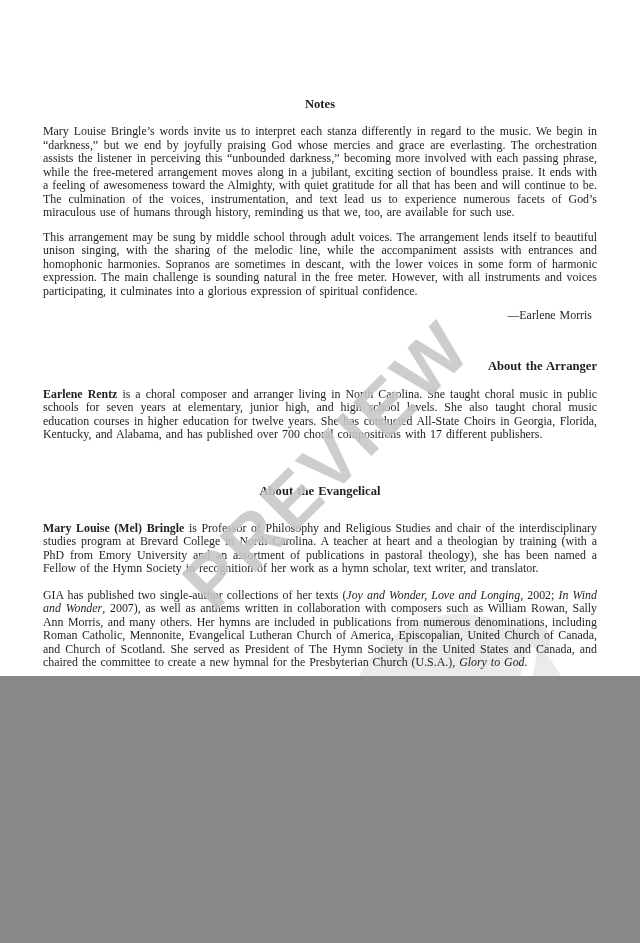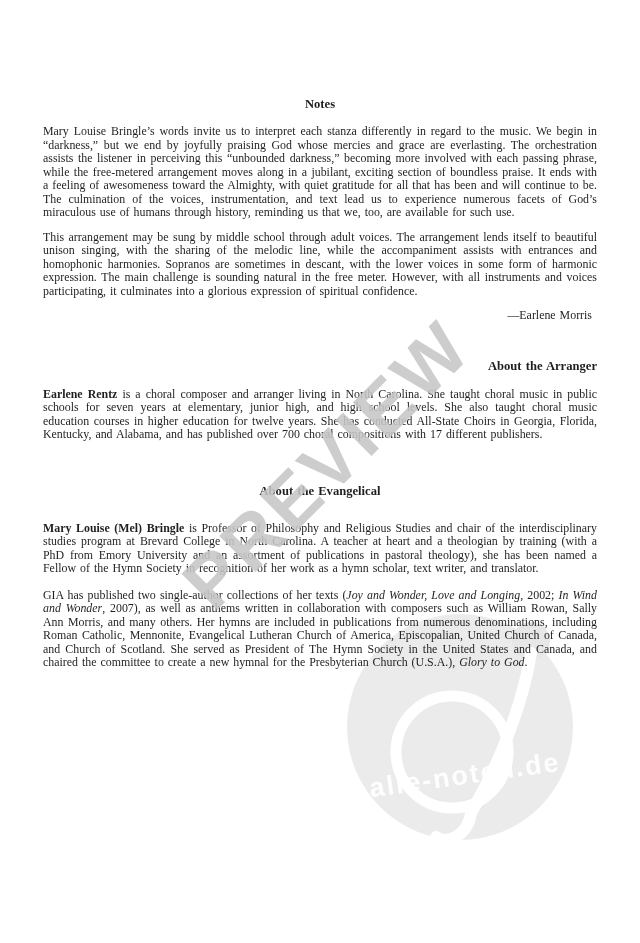--- a/index.html
+++ b/index.html
@@ -1,20 +1,20 @@
 <!DOCTYPE html>
 <html style="--text: #1f1f1f; --page-bg: #ffffff; --preview-gray: #c7c7c7; --logo-disc: #ebebeb; --logo-accent: #e7e7e7; --logo-text: #ffffff;"><head>
 <meta charset="utf-8">
 <style>
   html, body { margin: 0; padding: 0; }
   body { background: #888; }
   .page {
     position: relative;
     width: 640px;
-    height: 943px;
+    height: 676px;
     margin: 0 auto;
     background: var(--page-bg, #ffffff);
     overflow: hidden;
     font-family: "Liberation Serif", serif;
     color: var(--text, #1f1f1f);
   }
   
   .logo-svg {
     position: absolute;
     left: 330px;

